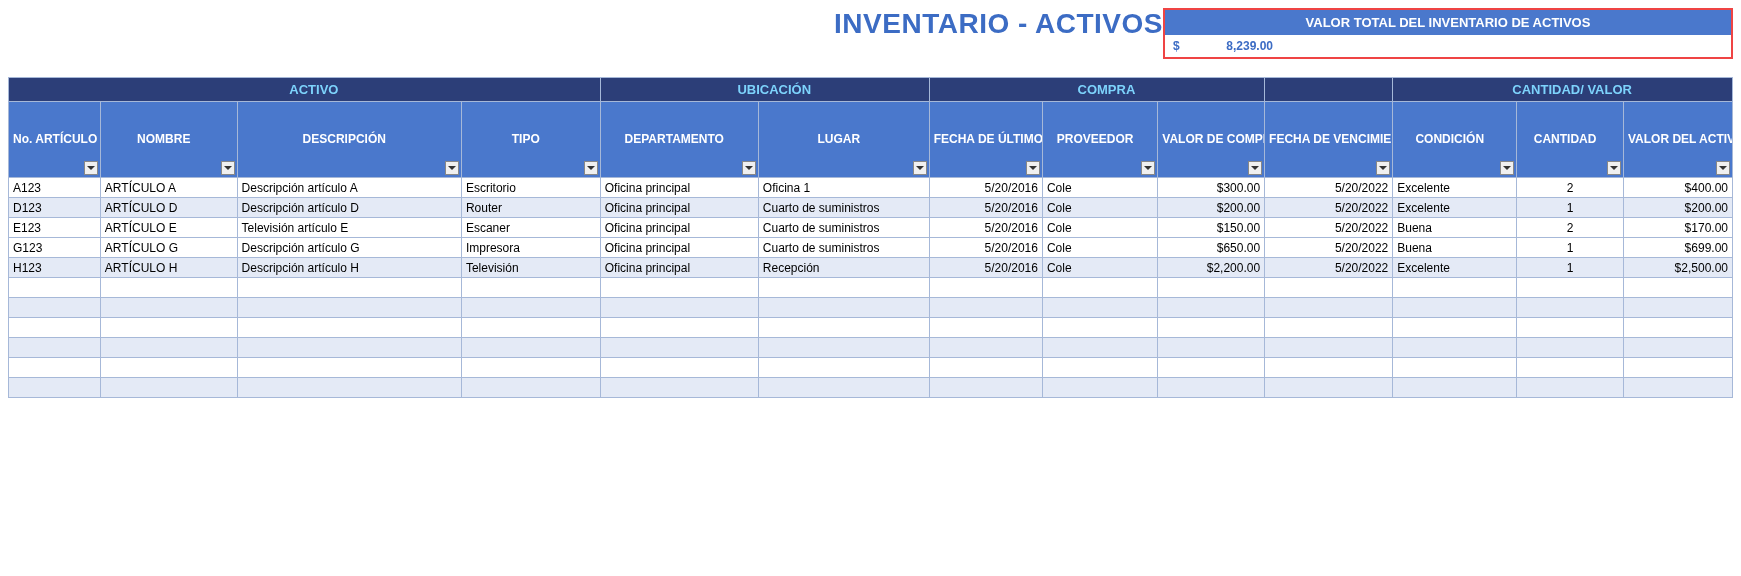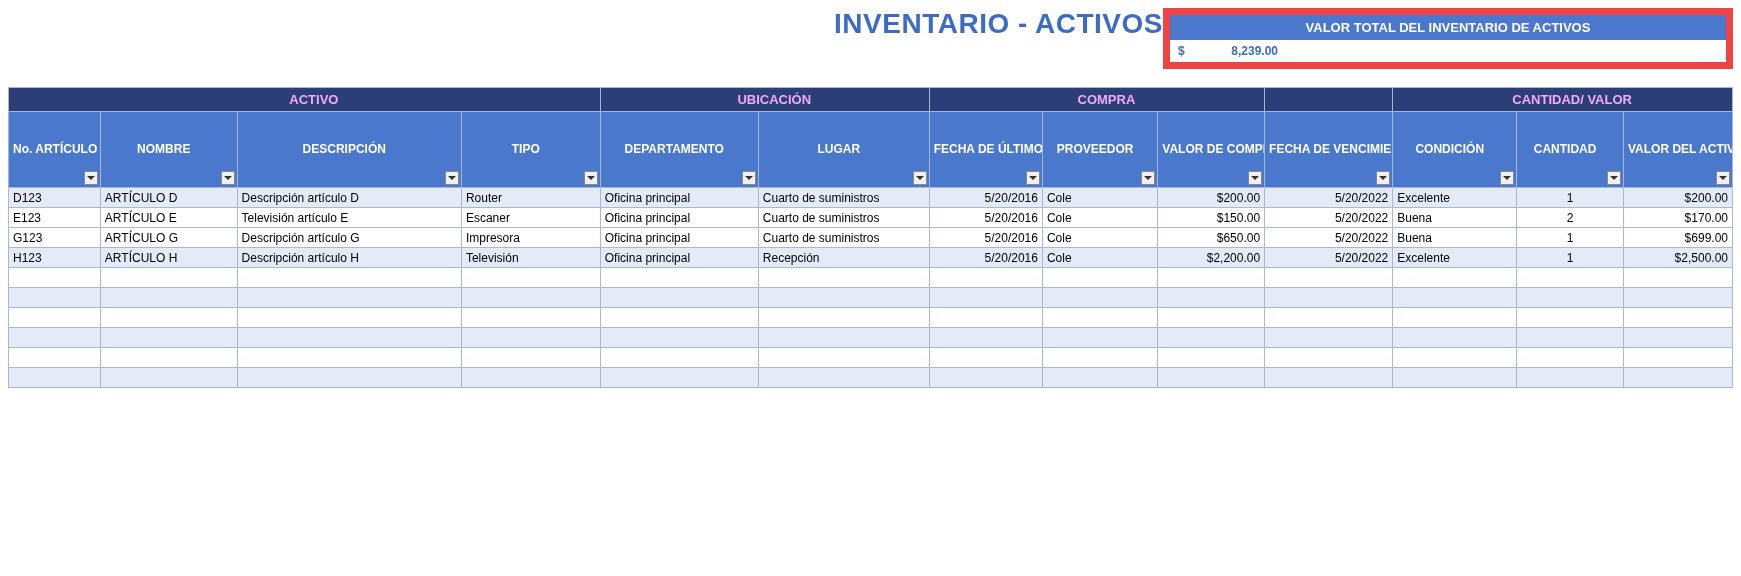--- a/index.html
+++ b/index.html
@@ -18,21 +18,21 @@
     margin-bottom: 18px;
   }
   .title {
     font-size: 28px;
     font-weight: bold;
     color: #3C6CC4;
     letter-spacing: 0.5px;
   }
   .total-box {
     width: 570px;
-    border: 7px solid #ef4444;
+    border: 2px solid #ef4444;
   }
   .total-head {
     background: #4A78CC;
     color: #fff;
     text-align: center;
     font-weight: bold;
     padding: 5px 0;
     font-size: 13px;
   }
   .total-body {
@@ -51,21 +51,21 @@
     table-layout: fixed;
   }
   .grid th, .grid td {
     border: 1px solid #A6B8D8;
     padding: 0;
     overflow: hidden;
     white-space: nowrap;
   }
   .grp th {
     background: #2C3E78;
-    color: #f0abfc;
+    color: #7dd3fc;
     font-weight: bold;
     text-align: center;
     height: 24px;
     font-size: 13px;
     padding-left: 19px;
   }
   .hdr th {
     background: #4A78CC;
     color: #fff;
     font-weight: bold;
@@ -167,20 +167,35 @@
         <th><span>FECHA DE ÚLTIMO PEDIDO</span><span class="filter"></span></th>
         <th><span>PROVEEDOR</span><span class="filter"></span></th>
         <th><span>VALOR DE COMPRA POR ARTÍCULO</span><span class="filter"></span></th>
         <th><span>FECHA DE VENCIMIENTO DE LA GARANTÍA</span><span class="filter"></span></th>
         <th><span>CONDICIÓN</span><span class="filter"></span></th>
         <th><span>CANTIDAD</span><span class="filter"></span></th>
         <th><span>VALOR DEL ACTIVO</span><span class="filter"></span></th>
       </tr>
   </thead>
   <tbody id="body-rows">
+      <tr class="odd">
+        <td>A123</td>
+        <td>ARTÍCULO A</td>
+        <td>Descripción artículo A</td>
+        <td>Escritorio</td>
+        <td>Oficina principal</td>
+        <td>Oficina 1</td>
+        <td class="r">5/20/2016</td>
+        <td>Cole</td>
+        <td class="r">$300.00</td>
+        <td class="r">5/20/2022</td>
+        <td>Excelente</td>
+        <td class="c">2</td>
+        <td class="r">$400.00</td>
+      </tr>
       <tr class="even">
         <td>D123</td>
         <td>ARTÍCULO D</td>
         <td>Descripción artículo D</td>
         <td>Router</td>
         <td>Oficina principal</td>
         <td>Cuarto de suministros</td>
         <td class="r">5/20/2016</td>
         <td>Cole</td>
         <td class="r">$200.00</td>

